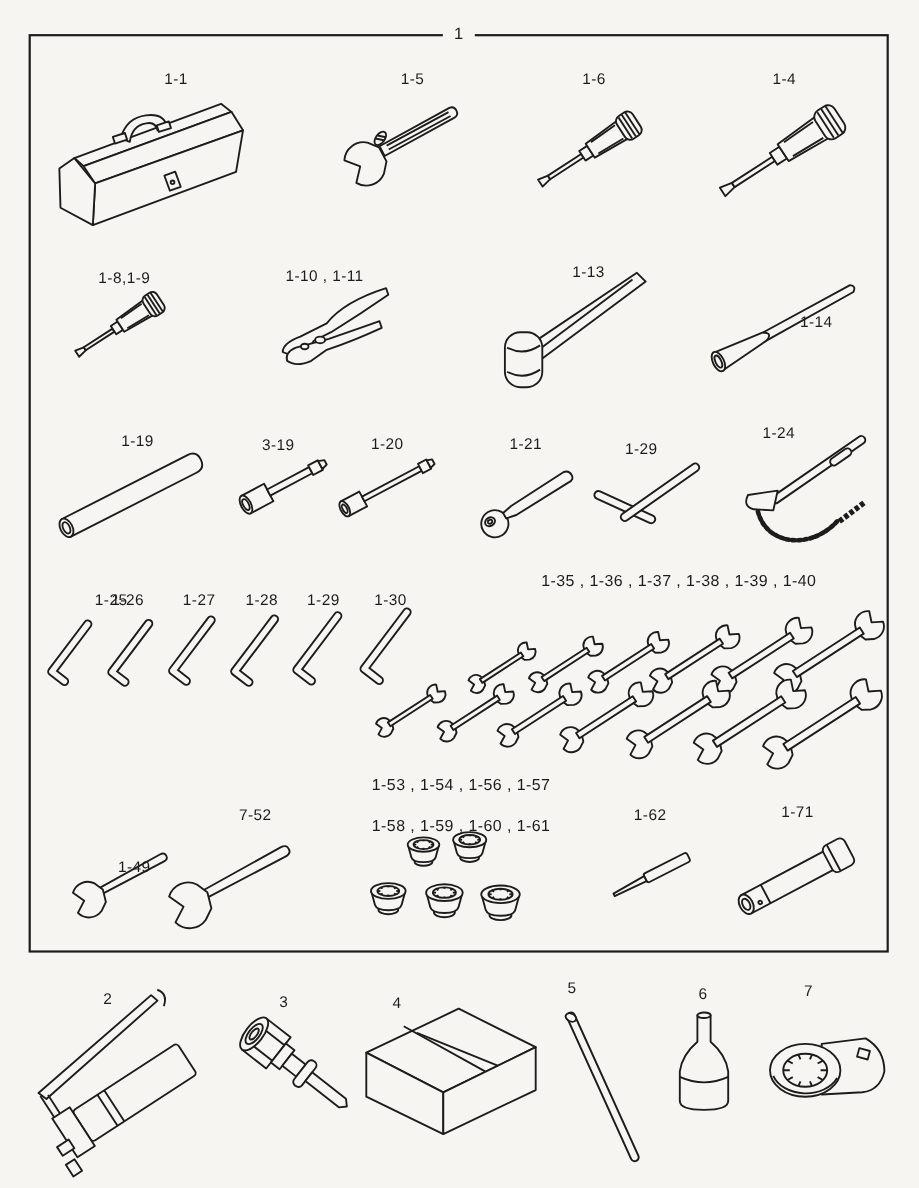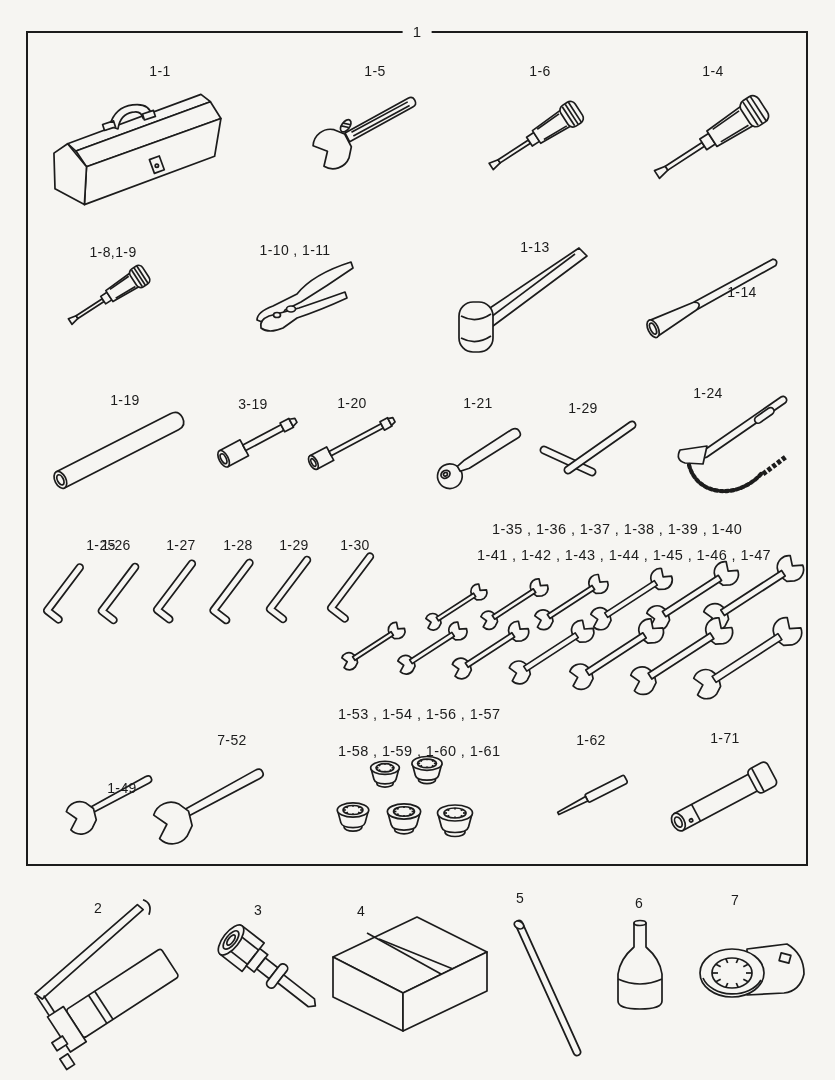--- a/index.html
+++ b/index.html
@@ -450,21 +450,20 @@
   <span class="lbl" style="left:708px;top:385px;">1-24</span>
 
   <span class="lbl" style="left:61px;top:537px;margin-left:40px;">1-25</span>
   <span class="lbl" style="left:116px;top:537px;">1-26</span>
   <span class="lbl" style="left:181px;top:537px;">1-27</span>
   <span class="lbl" style="left:238px;top:537px;">1-28</span>
   <span class="lbl" style="left:294px;top:537px;">1-29</span>
   <span class="lbl" style="left:355px;top:537px;">1-30</span>
 
   <span class="lbl-left" style="left:492px;top:521px;">1-35 , 1-36 , 1-37 , 1-38 , 1-39 , 1-40</span>
-  <span class="lbl-left" style="left:477px;top:547px;">1-41 , 1-42 , 1-43 , 1-44 , 1-45 , 1-46 , 1-47</span>
 
   <span class="lbl-left" style="left:338px;top:706px;">1-53 , 1-54 , 1-56 , 1-57</span>
   <span class="lbl-left" style="left:338px;top:743px;">1-58 , 1-59 , 1-60 , 1-61</span>
 
   <span class="lbl" style="left:122px;top:732px;margin-top:48px;">1-49</span>
   <span class="lbl" style="left:232px;top:732px;">7-52</span>
   <span class="lbl" style="left:591px;top:732px;">1-62</span>
   <span class="lbl" style="left:725px;top:730px;">1-71</span>
 
   <span class="lbl" style="left:98px;top:900px;">2</span>

